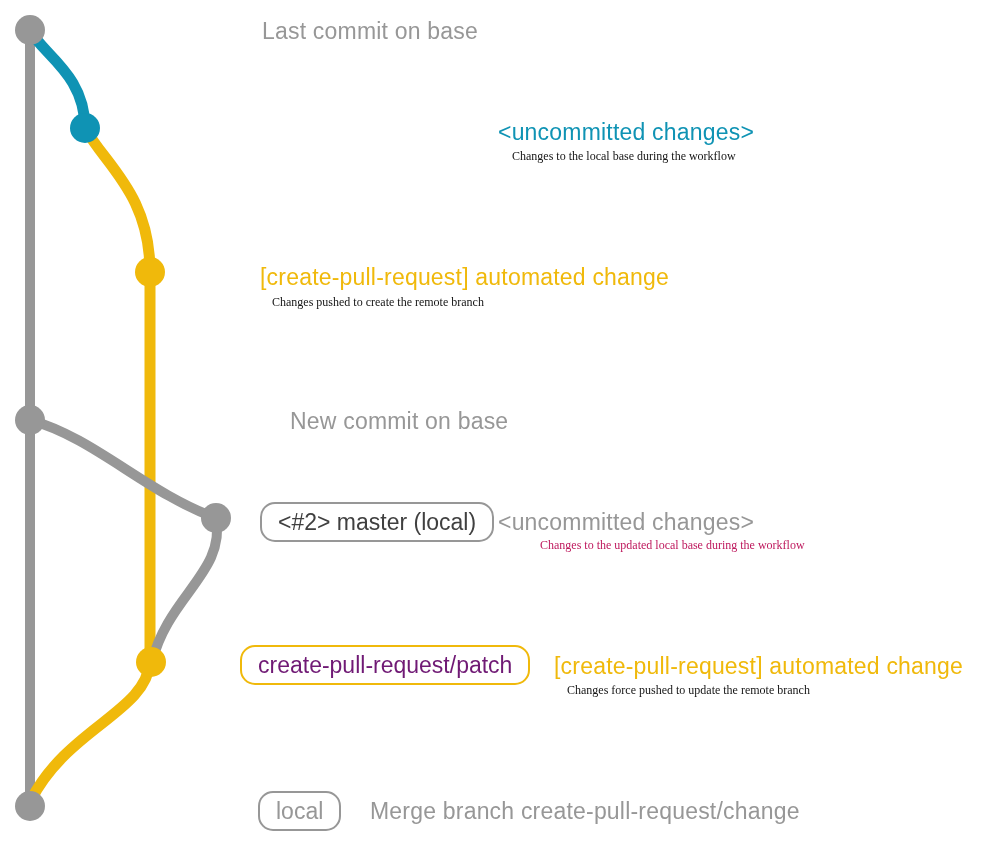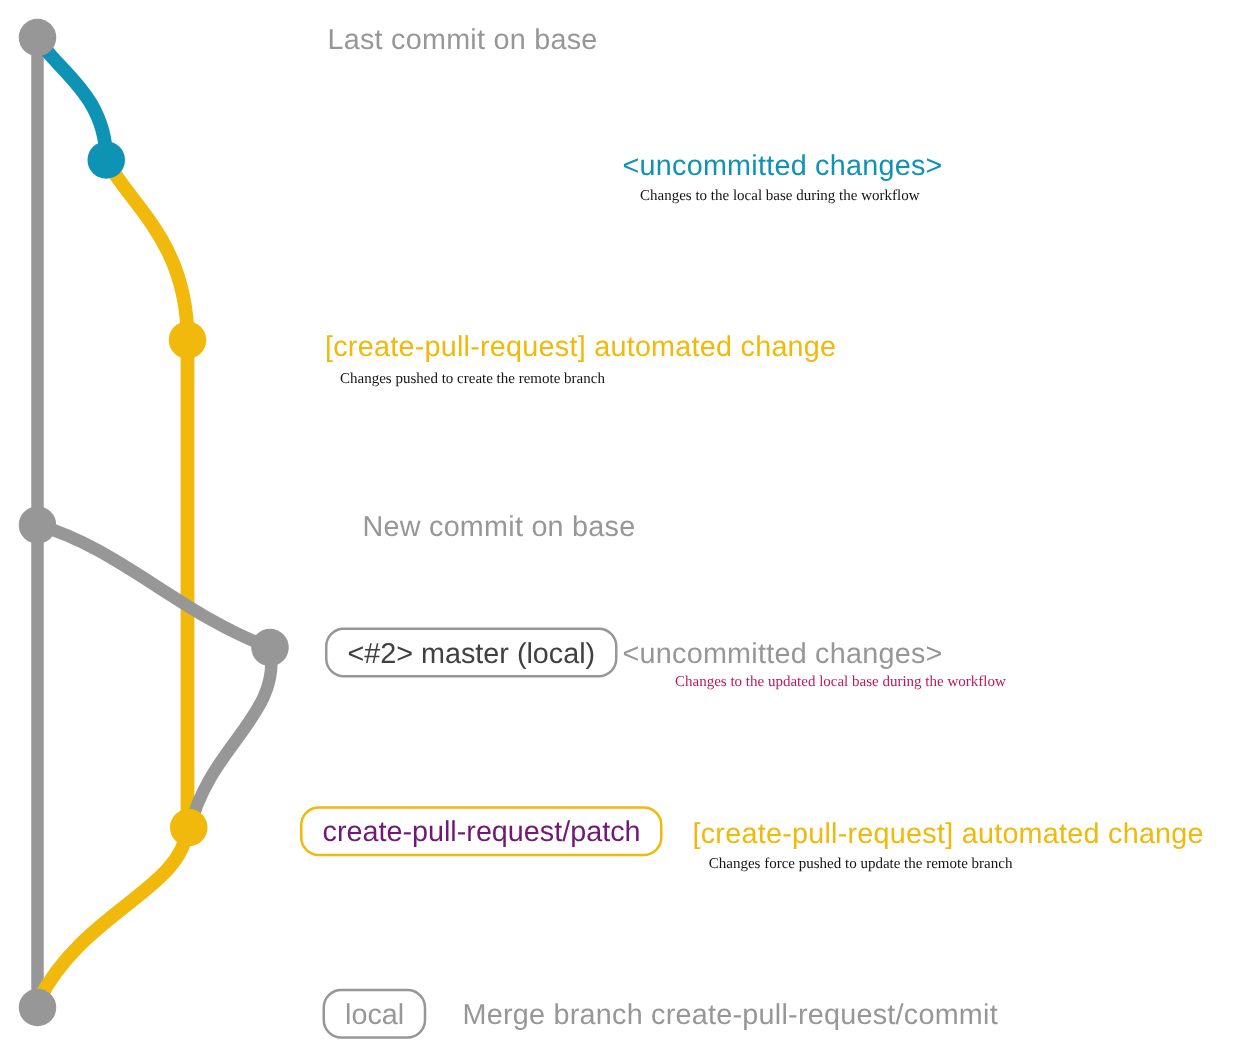--- a/index.html
+++ b/index.html
@@ -54,15 +54,15 @@
 
   <div class="badge" style="left: 260px; top: 502px; color: #404040; border-color: rgb(151, 151, 151);">&lt;#2&gt; master (local)</div>
   <div class="label" style="left: 498px; top: 509px; color: rgb(151, 151, 151);">&lt;uncommitted changes&gt;</div>
   <div class="desc" style="left: 540px; top: 538px; color: #be185d;">Changes to the updated local base during the workflow</div>
 
   <div class="badge" style="left: 240px; top: 645px; color: #701a75; border-color: rgb(240, 185, 11);">create-pull-request/patch</div>
   <div class="label" style="left: 554px; top: 653px; color: rgb(240, 185, 11);">[create-pull-request] automated change</div>
   <div class="desc" style="left: 567px; top: 683px; color: rgb(20, 20, 20);">Changes force pushed to update the remote branch</div>
 
   <div class="badge" style="left: 258px; top: 791px; color: rgb(151, 151, 151); border-color: rgb(151, 151, 151);">local</div>
-  <div class="label" style="left: 370px; top: 798px; color: rgb(151, 151, 151);">Merge branch create-pull-request/commit</div>
+  <div class="label" style="left: 370px; top: 798px; color: rgb(151, 151, 151);">Merge branch create-pull-request/change</div>
 
 </div>
 
 </body></html>

